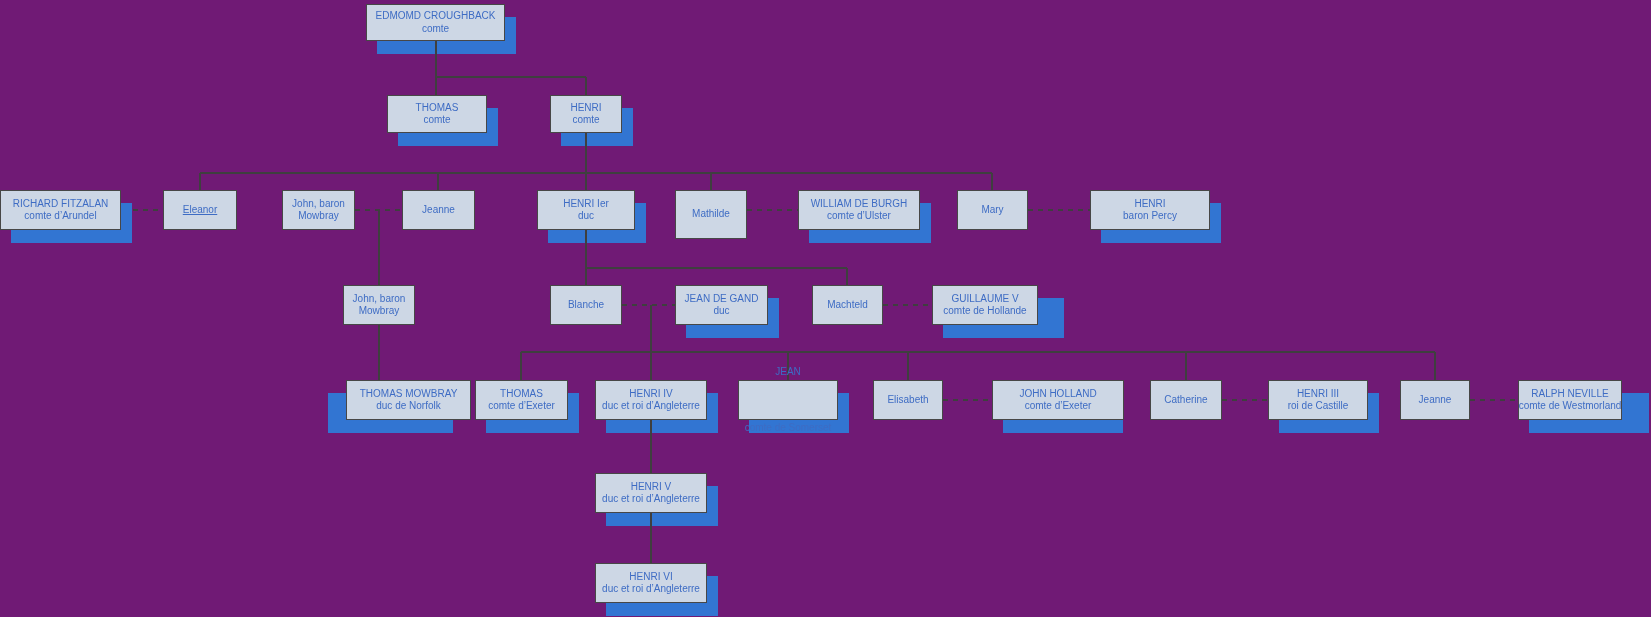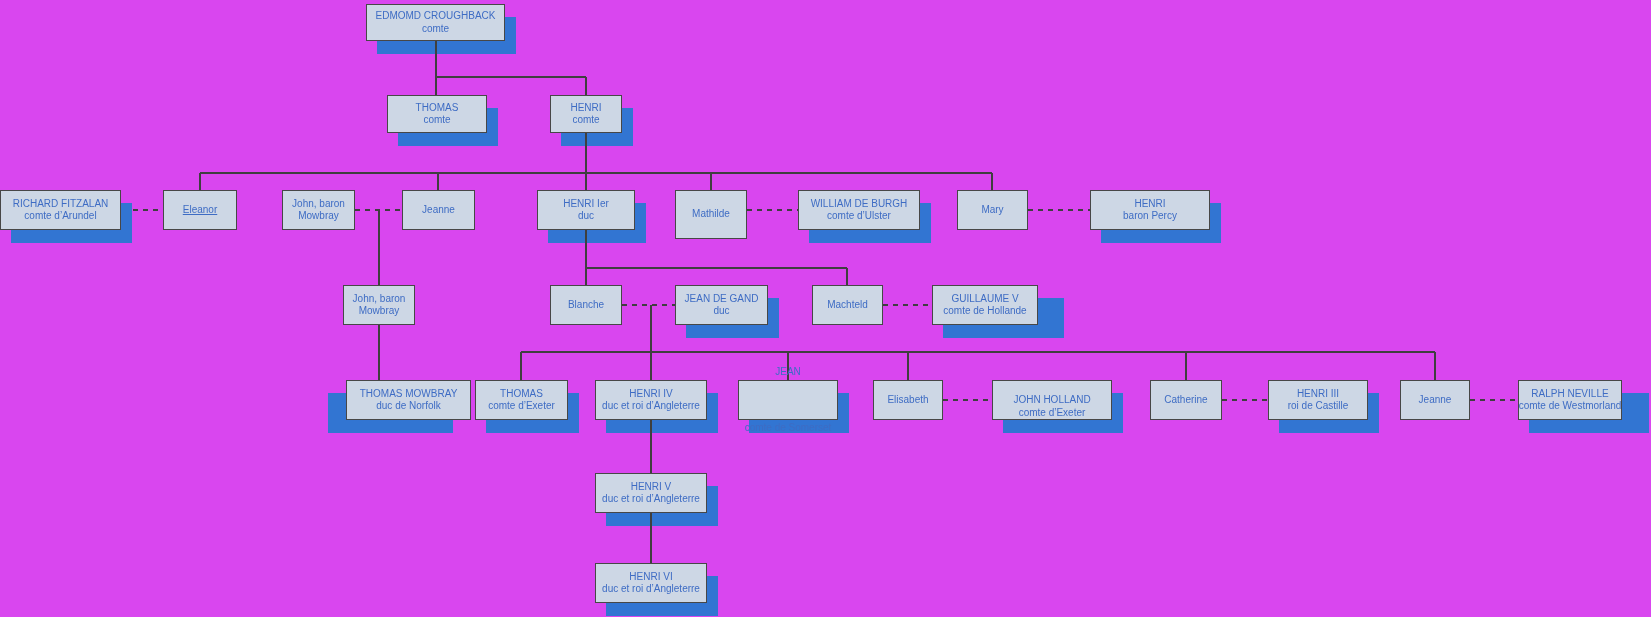--- a/index.html
+++ b/index.html
@@ -1,20 +1,20 @@
 <!DOCTYPE html>
 <html><head>
 <meta charset="utf-8">
 <style>
   html, body { margin: 0; padding: 0; background: #ffffff; }
   .canvas {
     position: relative;
     width: 1651px;
     height: 617px;
-    background: #d946ef;
+    background: #701a75;
     font-family: "Liberation Sans", sans-serif;
     overflow: hidden;
   }
   .layer { position: absolute; left: 0; top: 0; width: 100%; height: 100%; }
   #layer-shadows { z-index: 1; }
   #layer-lines   { z-index: 2; }
   #layer-nodes   { z-index: 3; }
 
   .node {
     position: absolute;
@@ -178,21 +178,21 @@
         <div class="node-name">HENRI IV</div>
         <div class="node-title">duc et roi d’Angleterre</div>
       </div>
       <div class="node" style="left: 738px; top: 380px; width: 100px; height: 40px; gap: 43px;">
         <div class="node-name">JEAN</div>
         <div class="node-title">comte de Somerset</div>
       </div>
       <div class="node" style="left: 873px; top: 380px; width: 70px; height: 40px;">
         <div class="node-name">Elisabeth</div>
       </div>
-      <div class="node" style="left: 992px; top: 380px; width: 120px; height: 40px; justify-content: flex-end;">
+      <div class="node" style="left: 992px; top: 380px; width: 132px; height: 40px;">
         <div class="node-name">JOHN HOLLAND</div>
         <div class="node-title">comte d’Exeter</div>
       </div>
       <div class="node" style="left: 1150px; top: 380px; width: 72px; height: 40px;">
         <div class="node-name">Catherine</div>
       </div>
       <div class="node" style="left: 1268px; top: 380px; width: 100px; height: 40px;">
         <div class="node-name">HENRI III</div>
         <div class="node-title">roi de Castille</div>
       </div>

